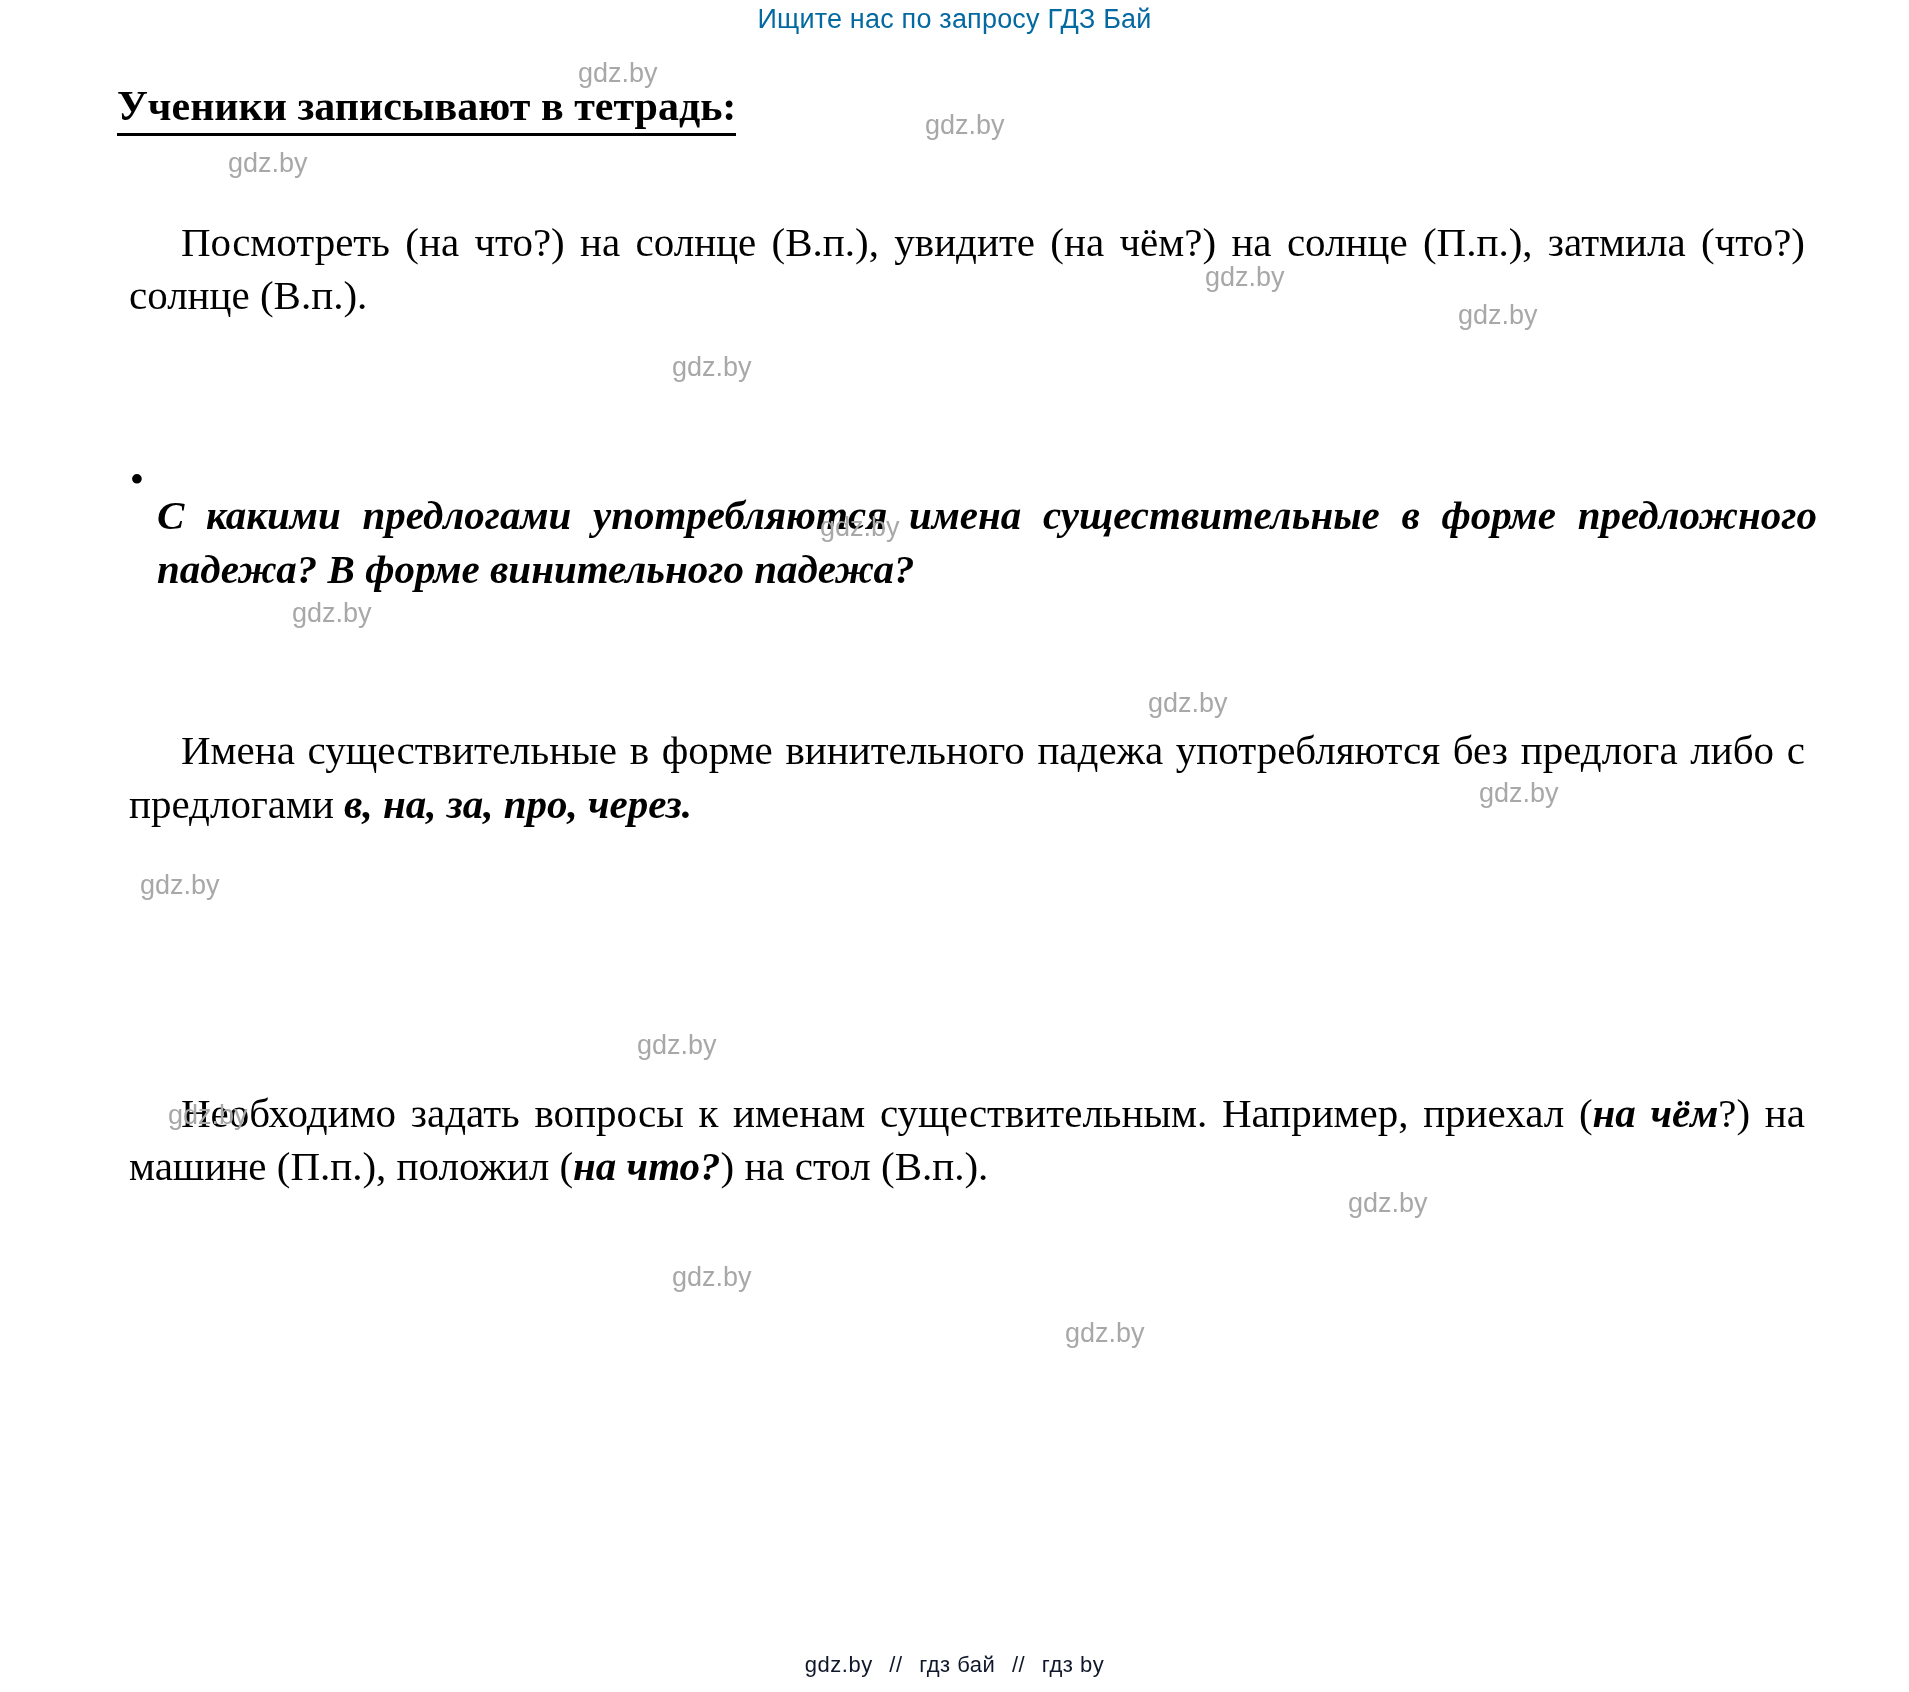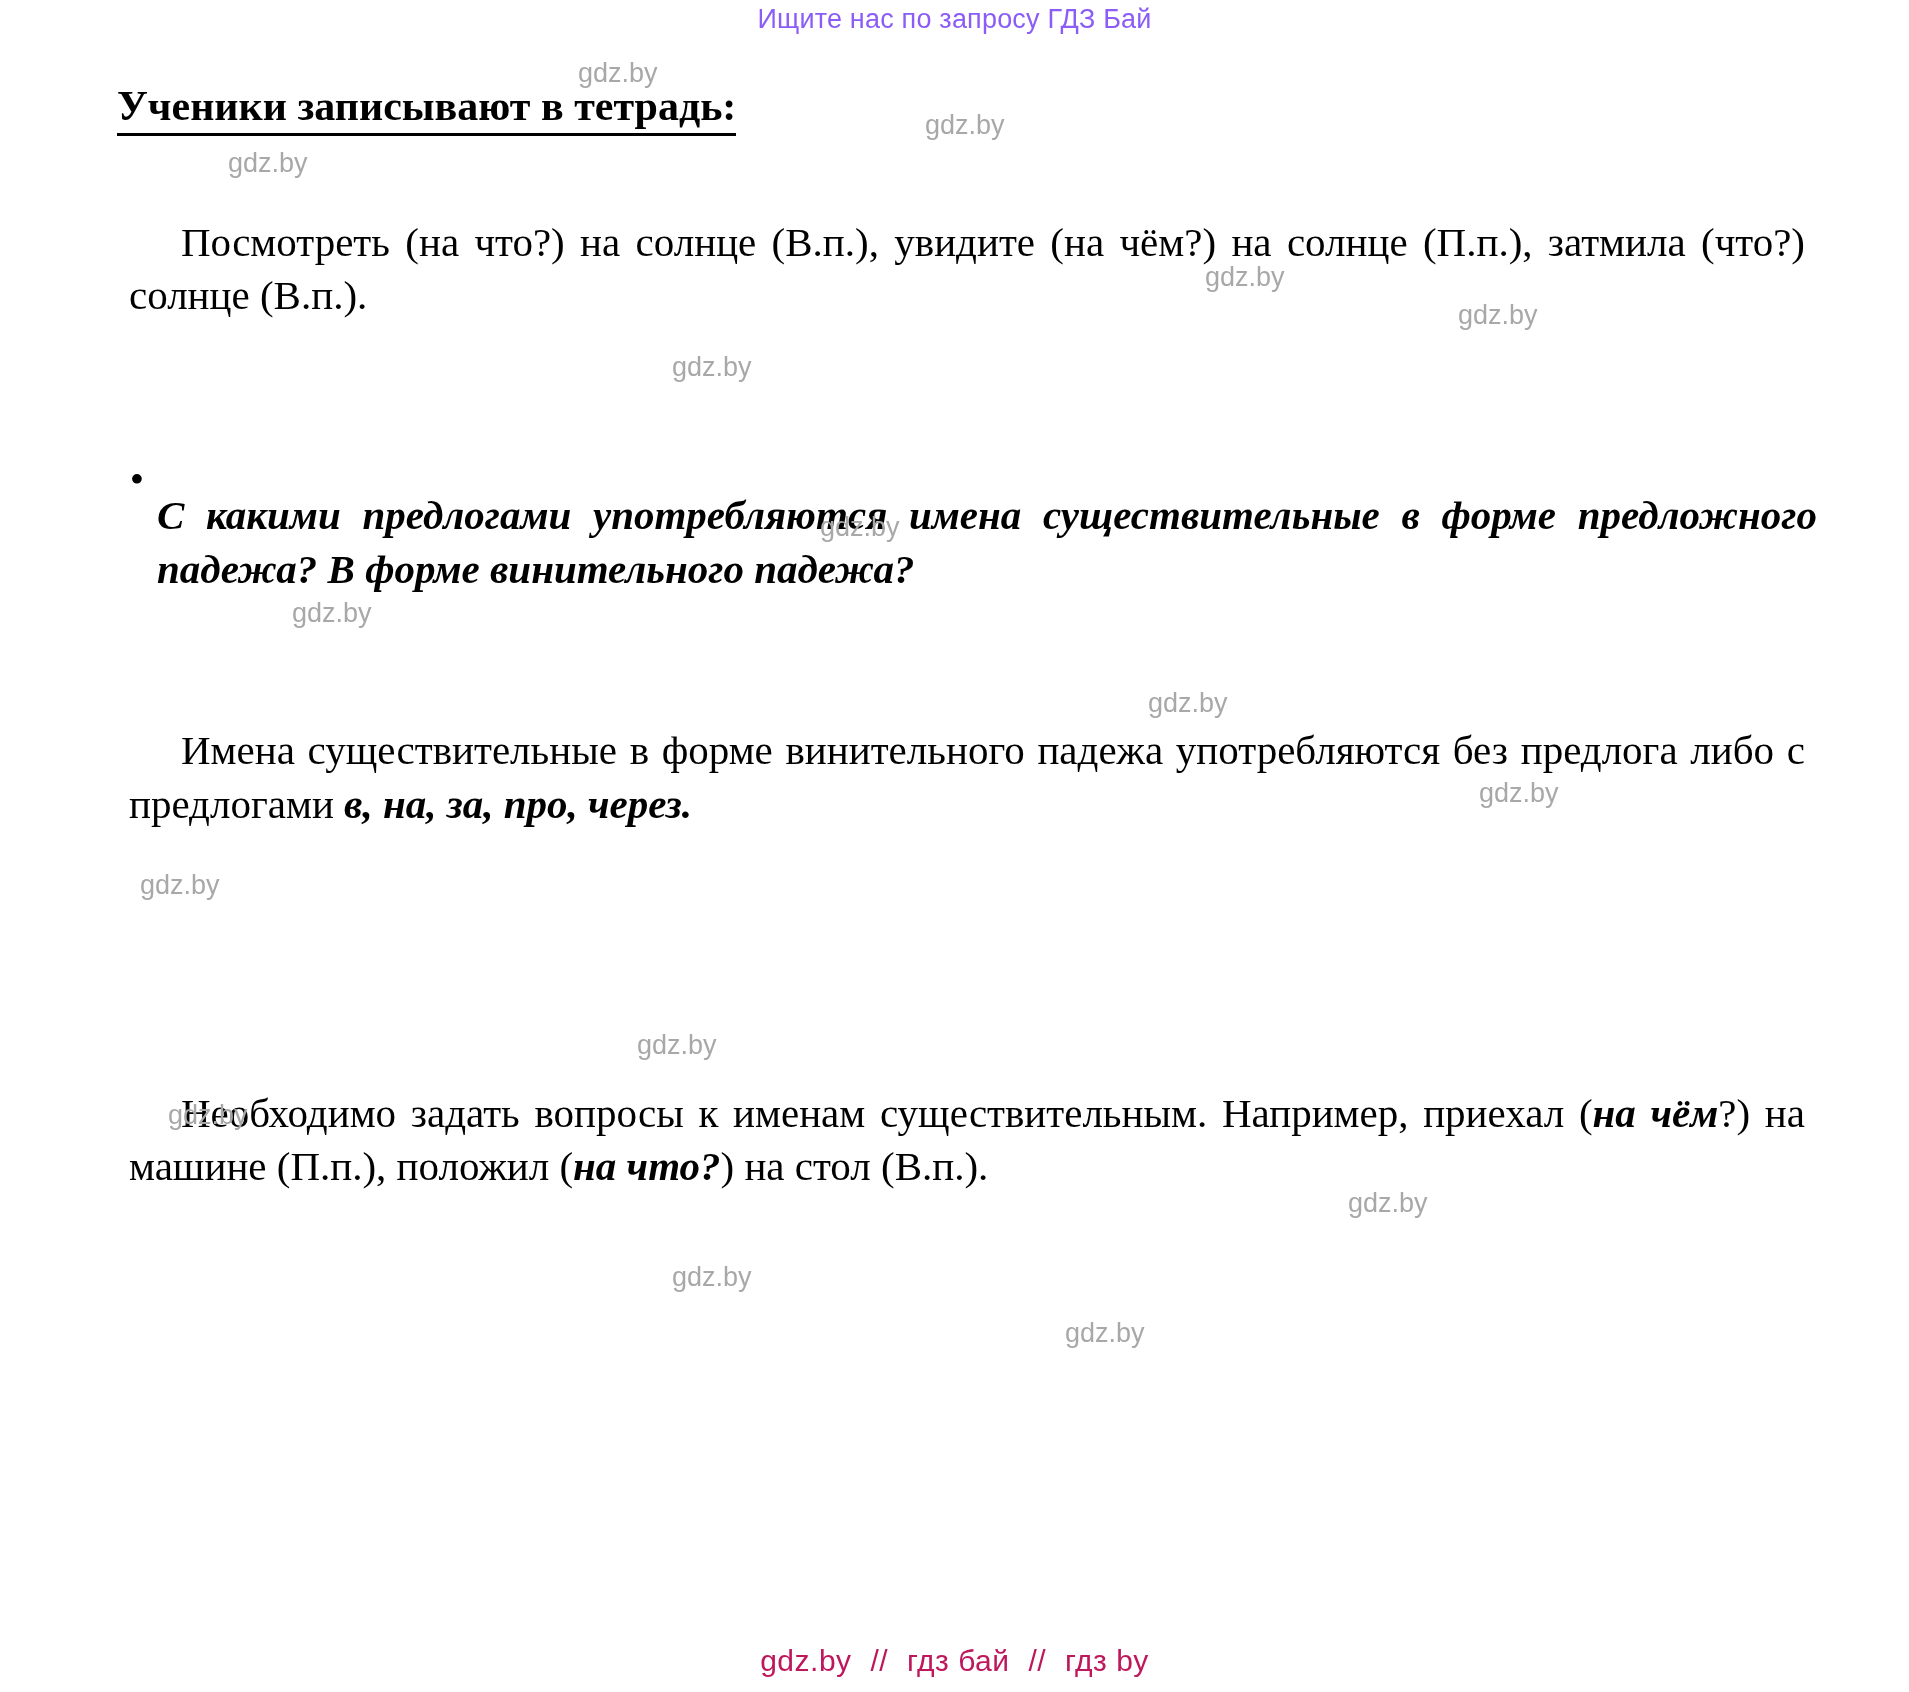--- a/index.html
+++ b/index.html
@@ -18,21 +18,21 @@
 
   
   .site-header {
     position: absolute;
     top: 0;
     left: 0;
     width: 1909px;
     text-align: center;
     font-family: "Liberation Sans", "DejaVu Sans", sans-serif;
     font-size: 27px;
-    color: #8b5cf6;
+    color: #0369a1;
     letter-spacing: 0.2px;
     padding-top: 4px;
   }
 
   
   .page {
     position: absolute;
     top: 52px;
     left: 12px;
     width: 1909px;
@@ -124,22 +124,22 @@
   }
 
   
   .site-footer {
     position: absolute;
     bottom: 14px;
     left: 0;
     width: 1909px;
     text-align: center;
     font-family: "Liberation Sans", "DejaVu Sans", sans-serif;
-    font-size: 30px;
-    color: #be185d;
+    font-size: 22px;
+    color: #0f172a;
     letter-spacing: 0.5px;
   }
   .site-footer .sep { padding: 0 10px; }
 </style>
 </head>
 <body>
 
 <div class="site-header">Ищите нас по запросу ГДЗ Бай</div>
 
 <div class="page">

